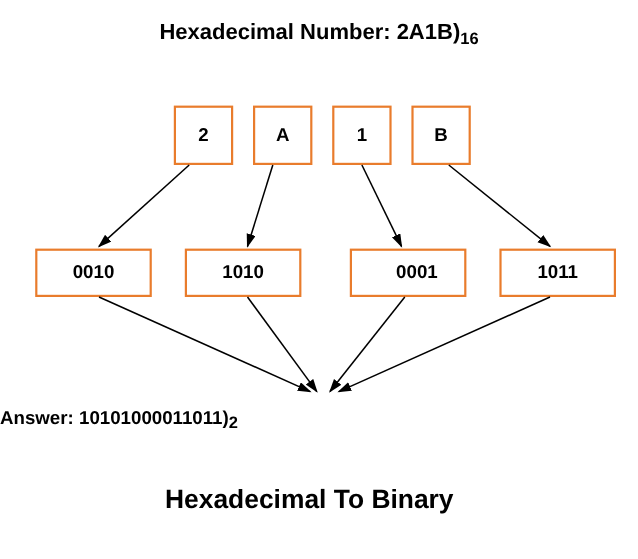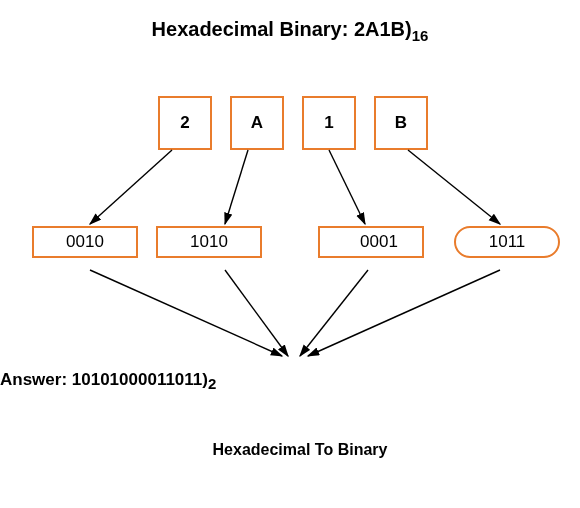--- a/index.html
+++ b/index.html
@@ -29,87 +29,86 @@
     display: flex;
     align-items: center;
     justify-content: center;
     font-size: 17px;
     font-weight: bold;
     background: #fff;
   }
   .bin-box {
     position: absolute;
     width: 106px;
-    height: 32px;
+    height: 44px;
     border: 2px solid #e97c2c;
     display: flex;
     align-items: center;
     justify-content: center;
     font-size: 17px;
-    font-weight: normal;
+    font-weight: bold;
     background: #fff;
   }
   .answer {
     position: absolute;
     top: 370px;
     left: 0;
     right: 0;
     text-align: left;
     font-size: 17px;
     font-weight: bold;
   }
   .footer {
     position: absolute;
     top: 440px;
     left: 150px;
     width: 300px;
-    font-size: 16px;
+    font-size: 24px;
     font-weight: bold;
     line-height: 1.25;
-    text-align: center;
   }
   svg.arrows {
     position: absolute;
     top: 0;
     left: 0;
     width: 580px;
     height: 508px;
     pointer-events: none;
   }
 </style>
 </head>
 <body>
 
 <div class="title">
-  <span>Hexadecimal Binary: </span><span>2A1B)</span><span class="subscript">16</span>
+  <span>Hexadecimal Number: </span><span>2A1B)</span><span class="subscript">16</span>
 </div>
 
 <div class="hex-box" style="left:158px; top:96px;">
     <span>2</span>
   </div>
 <div class="hex-box" style="left:230px; top:96px;">
     <span>A</span>
   </div>
 <div class="hex-box" style="left:302px; top:96px;">
     <span>1</span>
   </div>
 <div class="hex-box" style="left:374px; top:96px;">
     <span>B</span>
   </div>
 
 <div class="bin-box" style="left:32px;  top:226px;">
     <span>0010</span>
   </div>
-<div class="bin-box" style="left:156px; top:226px;">
+<div class="bin-box" style="left:168px; top:226px;">
     <span>1010</span>
   </div>
 <div class="bin-box" style="left:318px; top:226px;padding-left:16px;">
     <span>0001</span>
   </div>
-<div class="bin-box" style="left:454px; top:226px;border-radius:16px;">
+<div class="bin-box" style="left:454px; top:226px;">
     <span>1011</span>
   </div>
 
 <svg class="arrows">
   <defs>
     <marker id="ah" markerWidth="10" markerHeight="10" refX="8" refY="3" orient="auto" markerUnits="strokeWidth">
       <path d="M0,0 L9,3 L0,6 Z" fill="#000"></path>
     </marker>
   </defs>
 

